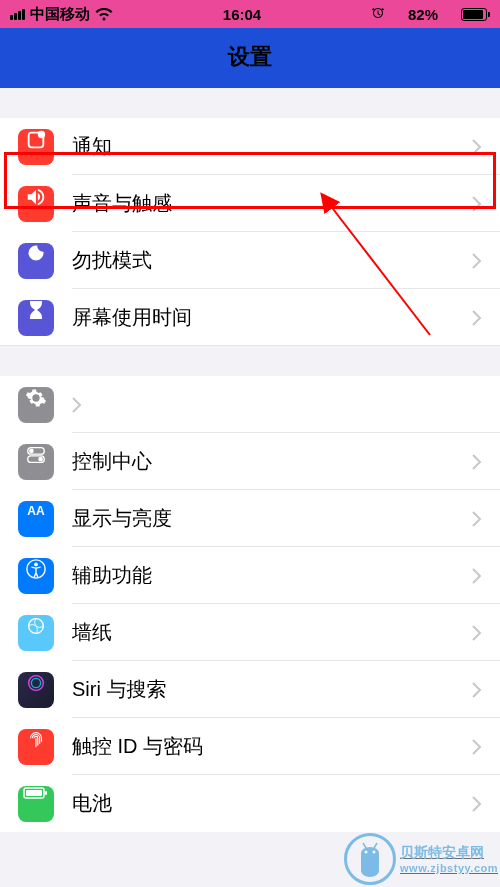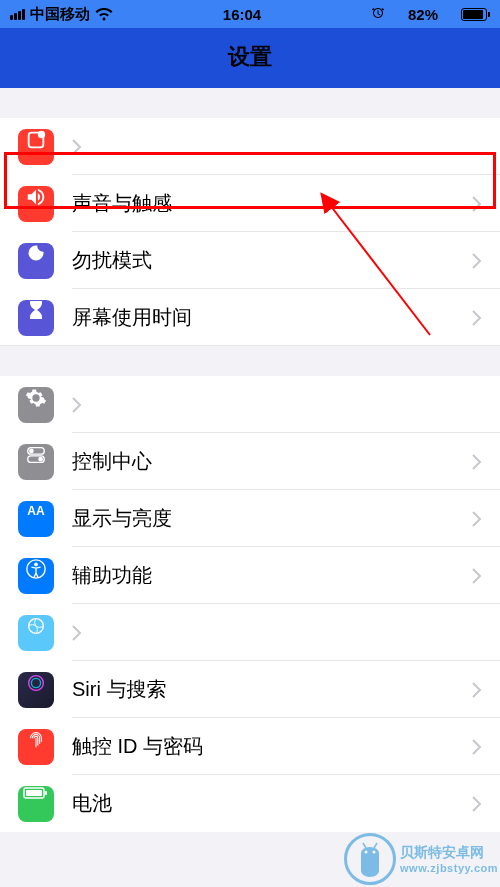--- a/index.html
+++ b/index.html
@@ -6,21 +6,21 @@
     body {
       width: 500px;
       height: 887px;
       background: #f2f2f7;
       font-family: -apple-system, 'Helvetica Neue', Helvetica, Arial, sans-serif;
       position: relative;
       overflow: hidden;
     }
     .status-bar {
       height: 28px;
-      background: #3b82f6;
+      background: #ec4899;
       display: flex;
       justify-content: space-between;
       align-items: center;
       padding: 0 10px;
       font-size: 15px;
       font-weight: 600;
       color: #000;
     }
     .status-left { display: flex; align-items: center; gap: 5px; }
     .status-right { display: flex; align-items: center; gap: 23px; }
@@ -77,20 +77,21 @@
       z-index: 10;
     }
     .watermark {
       position: absolute;
       bottom: 2px;
       right: 2px;
       display: flex;
       align-items: center;
       gap: 4px;
       opacity: 0.55;
+      text-decoration: underline;
     }
     .watermark-circle {
       width: 52px; height: 52px;
       border: 3px solid #1a8fd8;
       border-radius: 50%;
       display: flex;
       align-items: center;
       justify-content: center;
     }
     .watermark-text { display: flex; flex-direction: column; color: #1a8fd8; font-size: 14px; font-weight: bold; }
@@ -139,20 +140,21 @@
 <div class="group-spacer"></div>
 
 <div class="list-group">
   <div class="row">
     <div class="row-icon" style="background:#ff3b30">
       <svg width="22" height="22" viewBox="0 0 24 24" fill="#fff">
           <rect x="4" y="4" width="16" height="16" rx="3" fill="none" stroke="#fff" stroke-width="2"></rect>
           <circle cx="18" cy="6" r="4" fill="#fff"></circle>
         </svg>
     </div>
+    <span class="row-label">通知</span>
     <svg class="chevron" width="10" height="16" viewBox="0 0 10 16">
         <path d="M1 1l7 7-7 7" stroke="#c7c7cc" stroke-width="2" fill="none"></path>
       </svg>
     <div class="separator"></div>
   </div>
   <div class="row">
     <div class="row-icon" style="background:#ff3b30">
       <svg width="22" height="22" viewBox="0 0 24 24" fill="#fff">
           <path d="M3 9v6h4l5 5V4L7 9H3zm13.5 3c0-1.8-1-3.3-2.5-4v8c1.5-.7 2.5-2.2 2.5-4zM14 3.2v2c2.9.9 5 3.5 5 6.8s-2.1 5.9-5 6.8v2c4-.9 7-4.5 7-8.8s-3-7.9-7-8.8z"></path>
         </svg>
@@ -244,20 +246,21 @@
       </svg>
     <div class="separator"></div>
   </div>
   <div class="row">
     <div class="row-icon" style="background:#5ac8fa">
       <svg width="22" height="22" viewBox="0 0 24 24" fill="#fff">
           <circle cx="12" cy="12" r="8" fill="none" stroke="#fff" stroke-width="1.5"></circle>
           <path d="M12 4c-2 3-2 5 0 8 2 3 2 5 0 8M4 12c3-2 5-2 8 0 3 2 5 2 8 0" stroke="#fff" stroke-width="1" fill="none"></path>
         </svg>
     </div>
+    <span class="row-label">墙纸</span>
     <svg class="chevron" width="10" height="16" viewBox="0 0 10 16">
         <path d="M1 1l7 7-7 7" stroke="#c7c7cc" stroke-width="2" fill="none"></path>
       </svg>
     <div class="separator"></div>
   </div>
   <div class="row">
     <div class="row-icon" style="background:linear-gradient(135deg,#2a2a4a,#1a1a2e)">
       <svg width="22" height="22" viewBox="0 0 24 24">
           <circle cx="12" cy="12" r="8" fill="none" stroke="#d946ef" stroke-width="1.5"></circle>
           <circle cx="12" cy="12" r="5" fill="none" stroke="#06b6d4" stroke-width="1.5"></circle>

